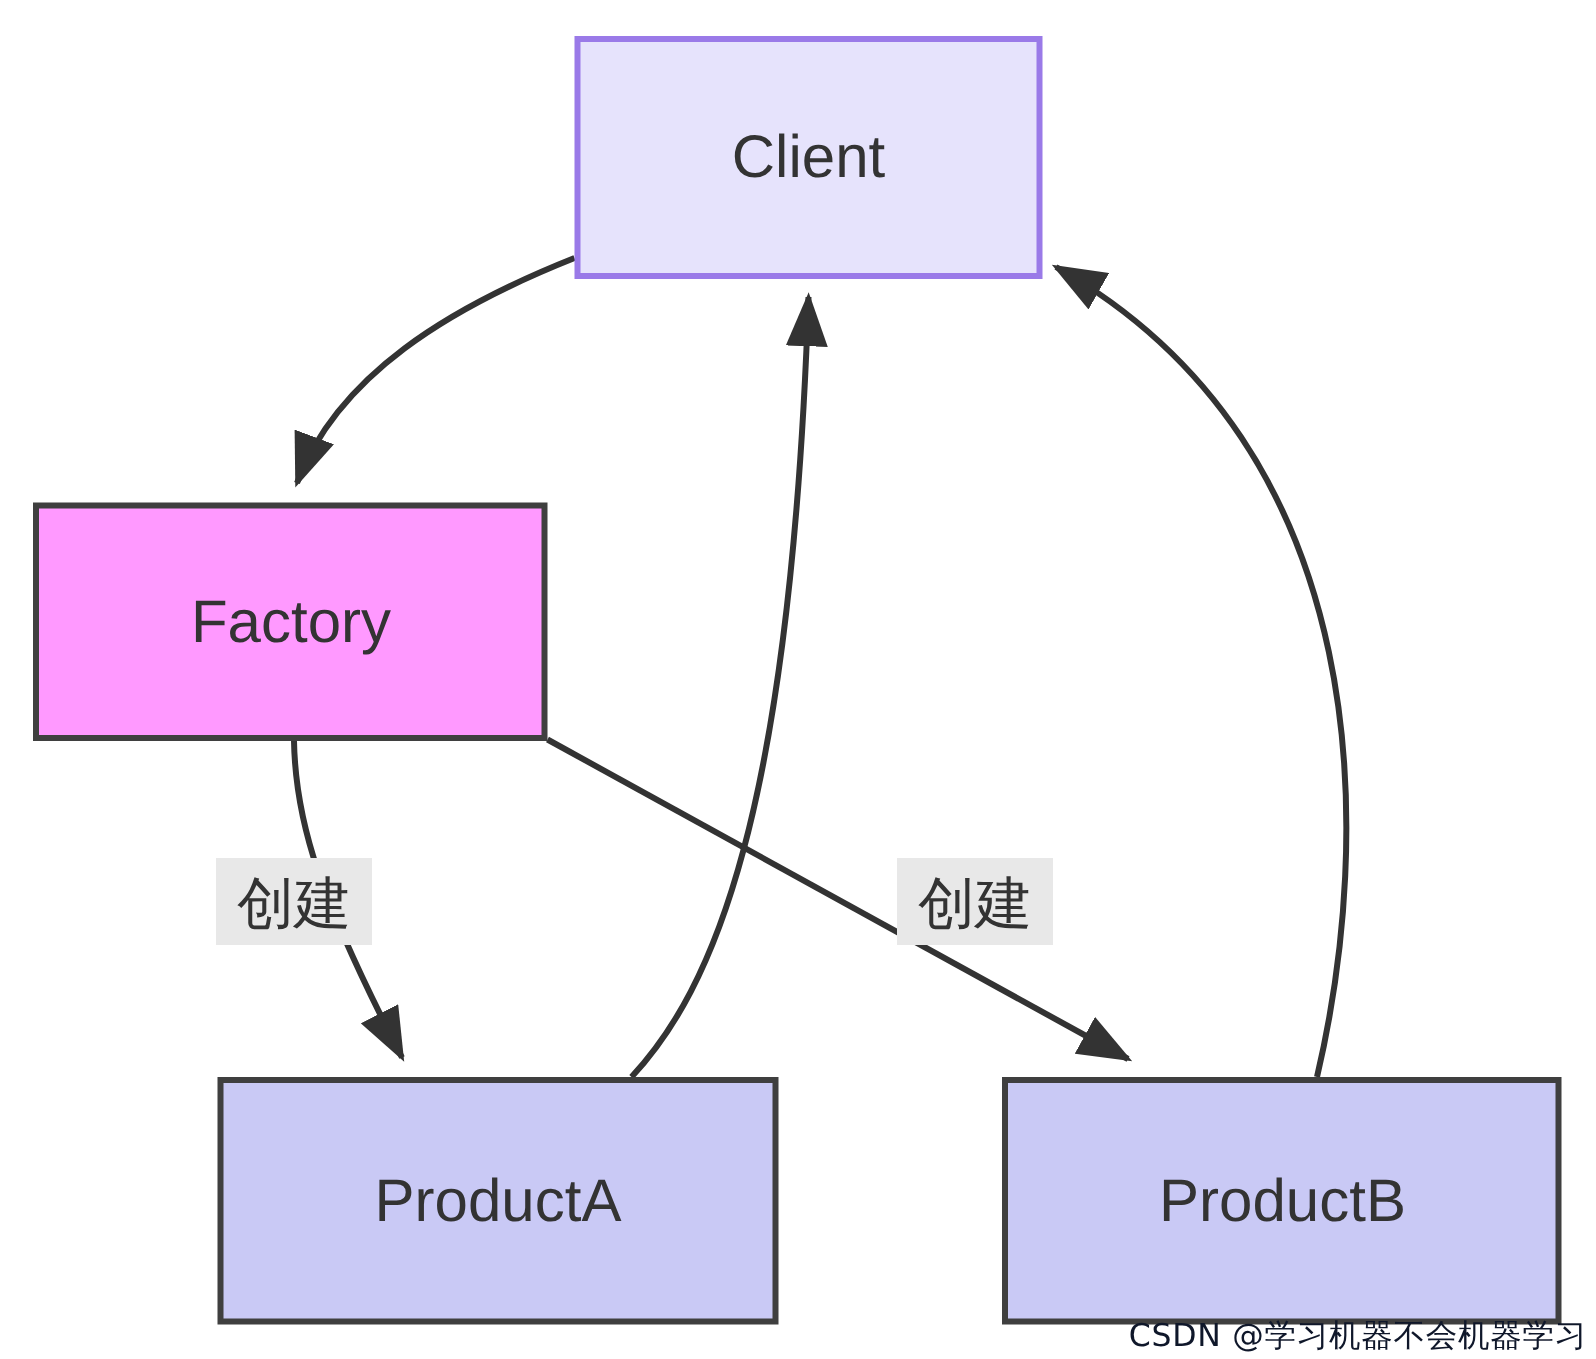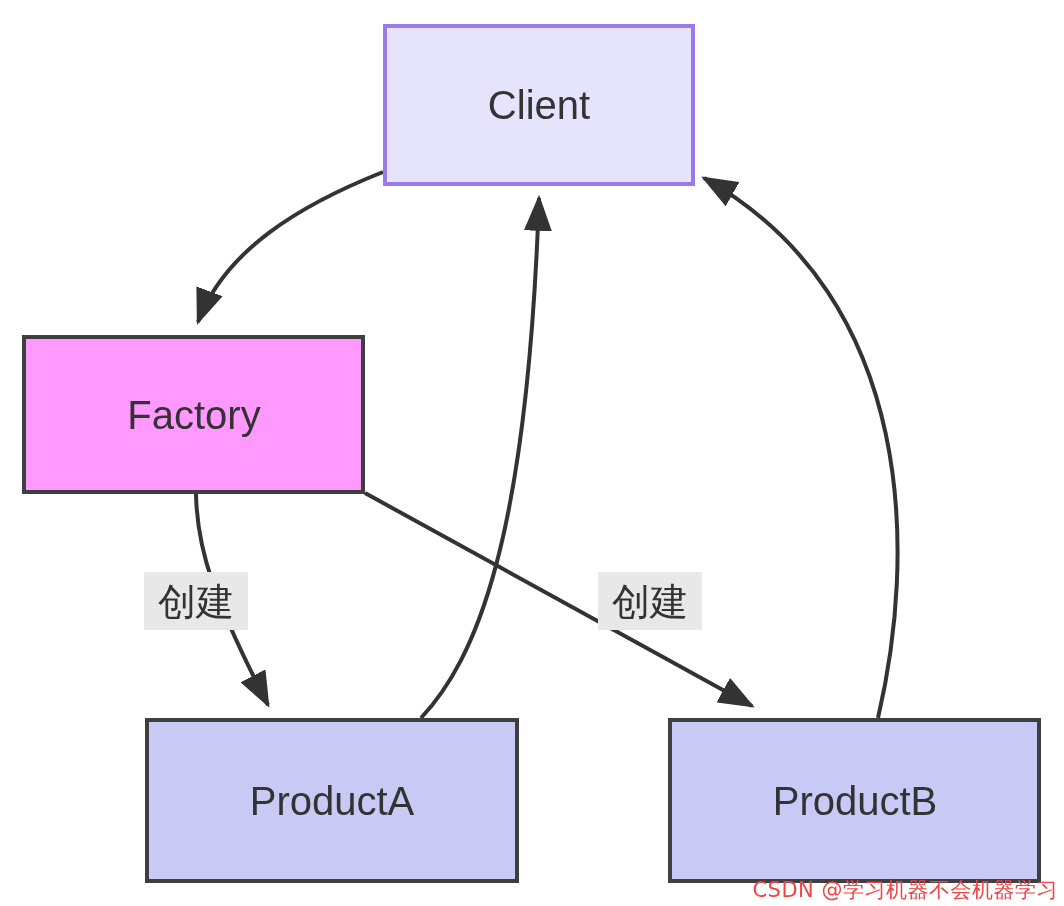--- a/index.html
+++ b/index.html
@@ -66,21 +66,21 @@
     fill: #c9c9f5;
     stroke: #3f3f3f;
     stroke-width: 4;
   }
   .watermark {
     position: absolute;
     right: 6px;
     bottom: 2px;
     font-family: "DejaVu Sans", "Liberation Sans", sans-serif;
     font-size: 21px;
-    color: #ef4444;
+    color: #0f172a;
     letter-spacing: 0.5px;
     user-select: none;
     white-space: nowrap;
   }
 </style>
 </head>
 <body>
 
 <div id="diagram-root">
 

